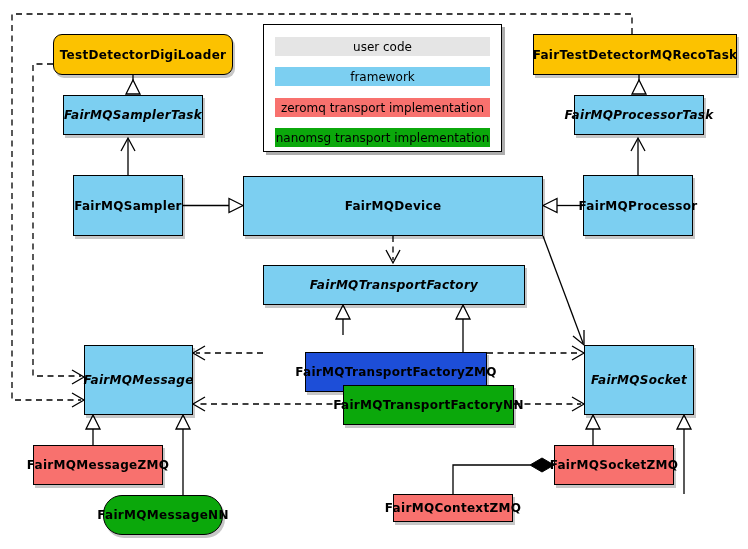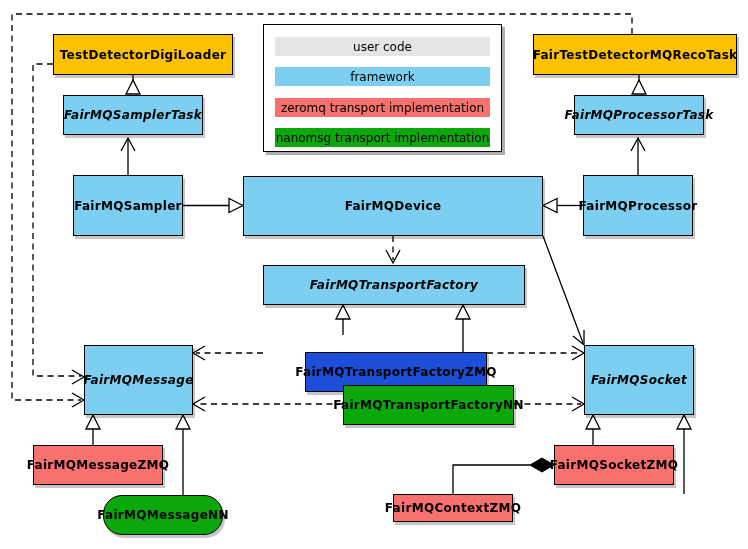--- a/index.html
+++ b/index.html
@@ -96,21 +96,21 @@
         <span>framework</span>
       </div>
     <div class="legend-bar" style="top: 73px; background-color: rgb(248, 113, 110);">
         <span>zeromq transport implementation</span>
       </div>
     <div class="legend-bar" style="top: 103px; background-color: rgb(11, 168, 11);">
         <span>nanomsg transport implementation</span>
       </div>
   </div>
 
-  <div class="node" style="left: 53px; top: 34px; width: 180px; height: 41px; background-color: rgb(252, 194, 0);">TestDetectorDigiLoader</div>
+  <div class="node" style="left: 53px; top: 34px; width: 180px; height: 41px; background-color: rgb(252, 194, 0); border-radius: 9px;">TestDetectorDigiLoader</div>
 
   <div class="node" style="left: 533px; top: 34px; width: 204px; height: 41px; background-color: rgb(252, 194, 0);">FairTestDetectorMQRecoTask</div>
 
   <div class="node abstract" style="left: 63px; top: 95px; width: 140px; height: 40px; background-color: rgb(124, 207, 241);">FairMQSamplerTask</div>
 
   <div class="node abstract" style="left: 574px; top: 95px; width: 130px; height: 40px; background-color: rgb(124, 207, 241);">FairMQProcessorTask</div>
 
   <div class="node" style="left: 73px; top: 175px; width: 110px; height: 61px; background-color: rgb(124, 207, 241);">FairMQSampler</div>
 
   <div class="node" style="left: 243px; top: 176px; width: 300px; height: 60px; background-color: rgb(124, 207, 241);">FairMQDevice</div>

